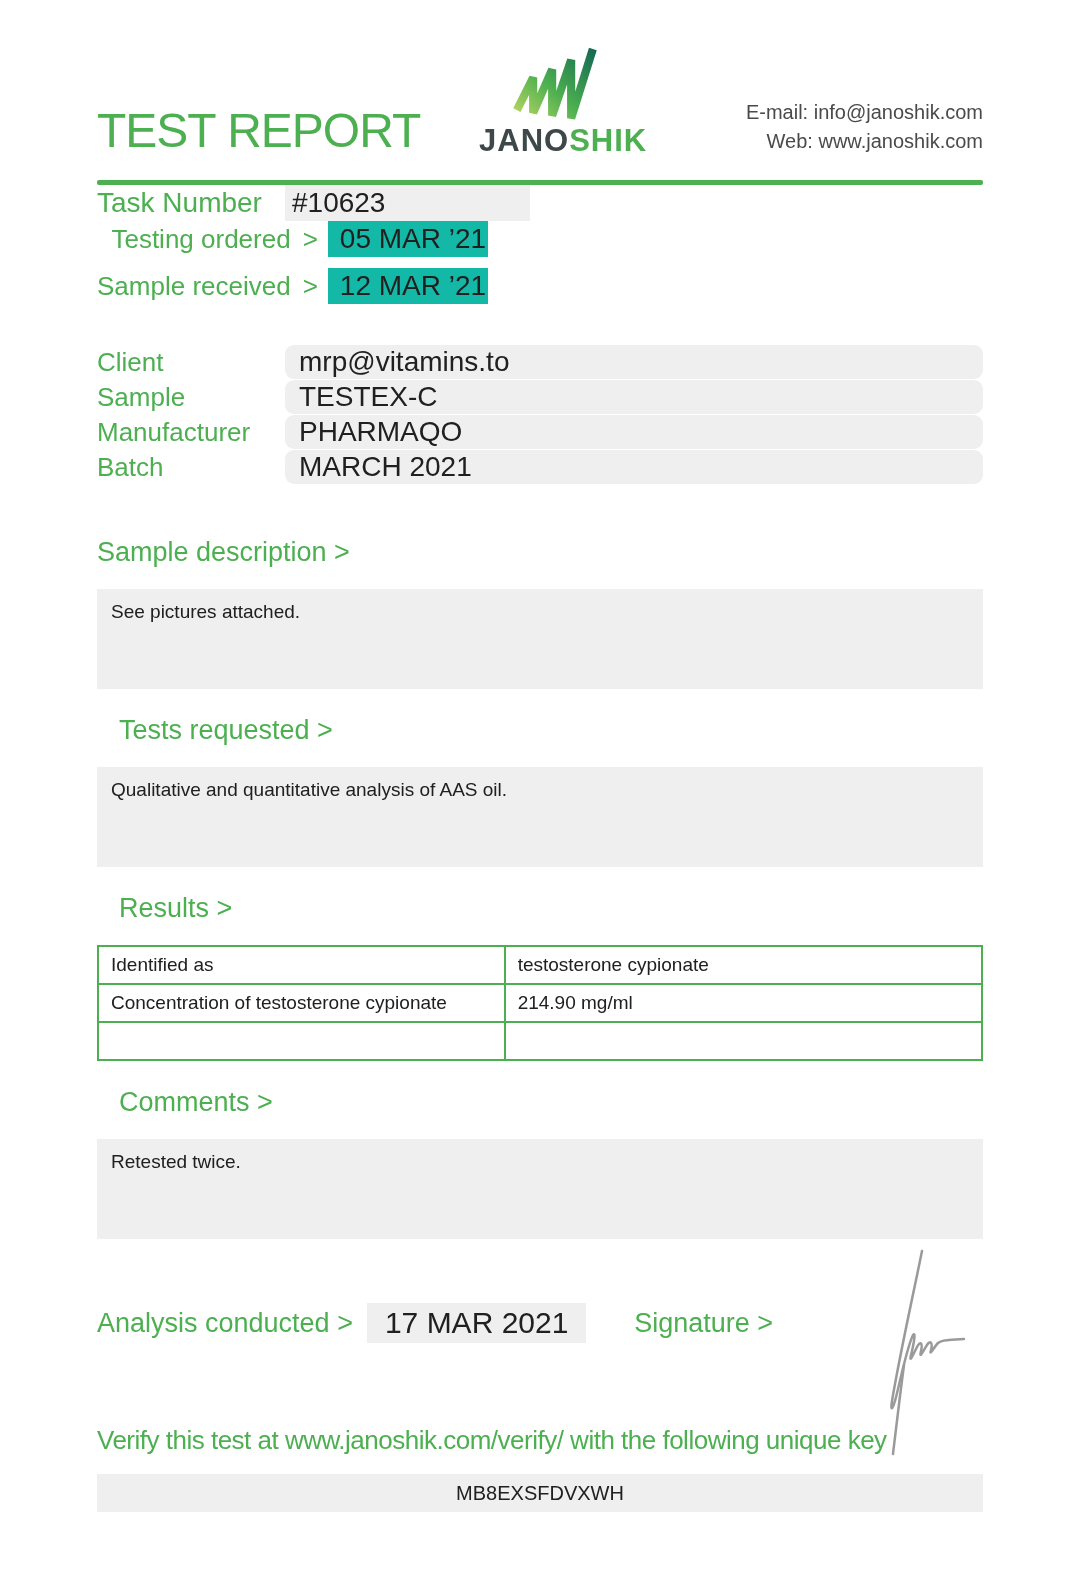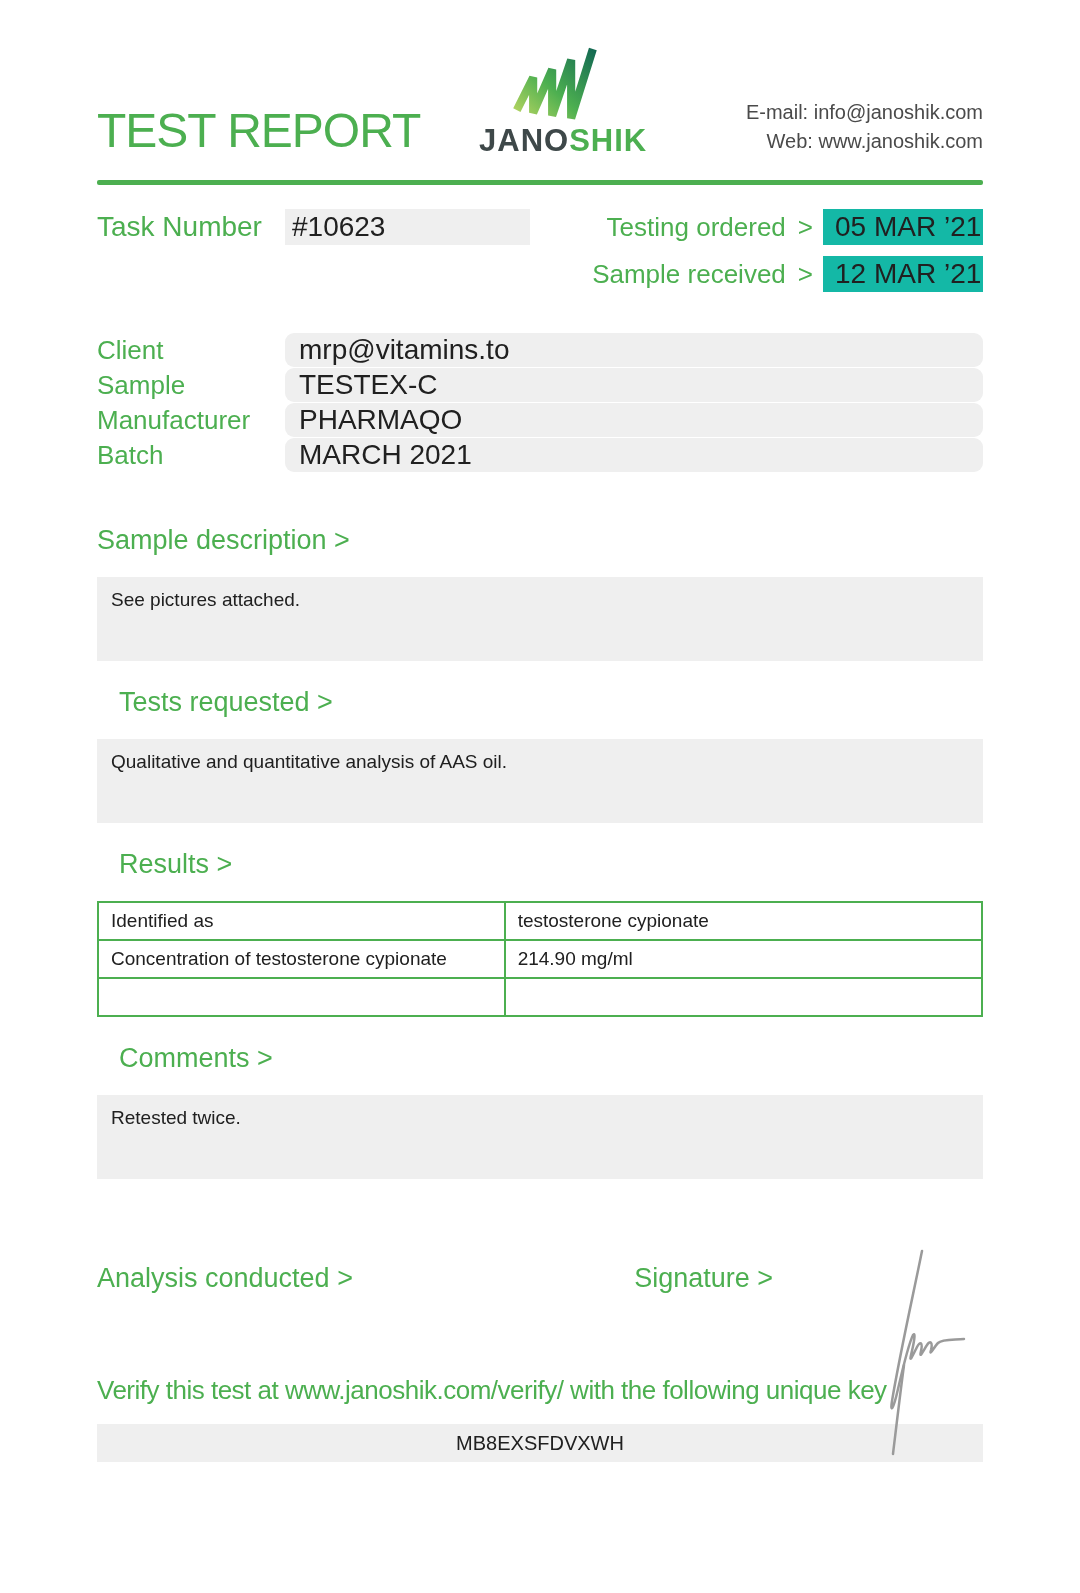--- a/index.html
+++ b/index.html
@@ -34,21 +34,21 @@
     font-size:31px; font-weight:bold; letter-spacing:1px; line-height:1;
     white-space:nowrap;
   }
   .brand-word .dark { color:#3e4849; }
   .brand-word .green { color:#4caf50; }
   .contact { text-align:right; font-size:20px; color:#4a4a4a; line-height:1.45; }
 
   .rule { margin-top:24px; height:5px; background:#4caf50; border-radius:2px; }
 
   
-  .task-row { margin-top:24px; display:flex; justify-content:space-between; align-items:flex-start; }
+  .task-row { display:flex; justify-content:space-between; align-items:flex-start;flex-direction:column; }
   .task-left { display:flex; align-items:center; }
   .label-green { color:#4caf50; font-size:26px; white-space:nowrap; }
   .task-label { width:188px; font-size:28px; }
   .task-value {
     background:#efefef; width:245px; height:36px; line-height:36px;
     padding:0 7px; font-size:28px; color:#202020;
   }
   .dates { display:flex; flex-direction:column; gap:11px; }
   .date-row { display:flex; align-items:center; justify-content:flex-end; height:36px; }
   .date-arrow { color:#4caf50; font-size:26px; margin:0 10px 0 12px; }
@@ -60,25 +60,25 @@
   
   .info-block { margin-top:46px; }
   .info-row { display:flex; align-items:center; height:24px; margin-bottom:11px; }
   .info-label { width:188px; color:#4caf50; font-size:26px; }
   .info-value {
     flex:1; background:#efefef; height:34px; line-height:34px;
     padding:0 14px; font-size:28px; color:#202020;border-radius:9px;
   }
 
   
-  .section-heading { color:#4caf50; font-size:27px; line-height:30px;margin-top:20px; }
+  .section-heading { color:#4caf50; font-size:27px; line-height:30px; }
   .mt-section { margin-top:58px; }
   .mt-section-sm { margin-top:26px;margin-left:22px; }
   .gray-box {
-    margin-top:22px; background:#efefef; height:84px;
+    margin-top:22px; background:#efefef; height:100px;
     padding:12px 14px; font-size:19px; color:#202020;
   }
 
   
   .results-table {
     margin-top:22px; width:100%;
     border-collapse:collapse;
   }
   .results-table td {
     border:2px solid #4caf50;
@@ -203,20 +203,21 @@
           <td></td>
         </tr>
       </tbody>
     </table>
 
     <div class="section-heading mt-section-sm">Comments &gt;</div>
     <div class="gray-box">Retested twice.</div>
 
     <div class="analysis-row">
       <span class="section-heading">Analysis conducted &gt;</span>
+      <span class="analysis-value">17 MAR 2021</span>
       <span class="section-heading signature-label">Signature &gt;</span>
     </div>
 
     <div class="verify-text">Verify this test at www.janoshik.com/verify/ with the following unique key</div>
     <div class="key-box">MB8EXSFDVXWH</div>
 
   </div>
 
   <span class="signature-svg">
     <svg width="120" height="215" viewBox="0 0 120 215">

